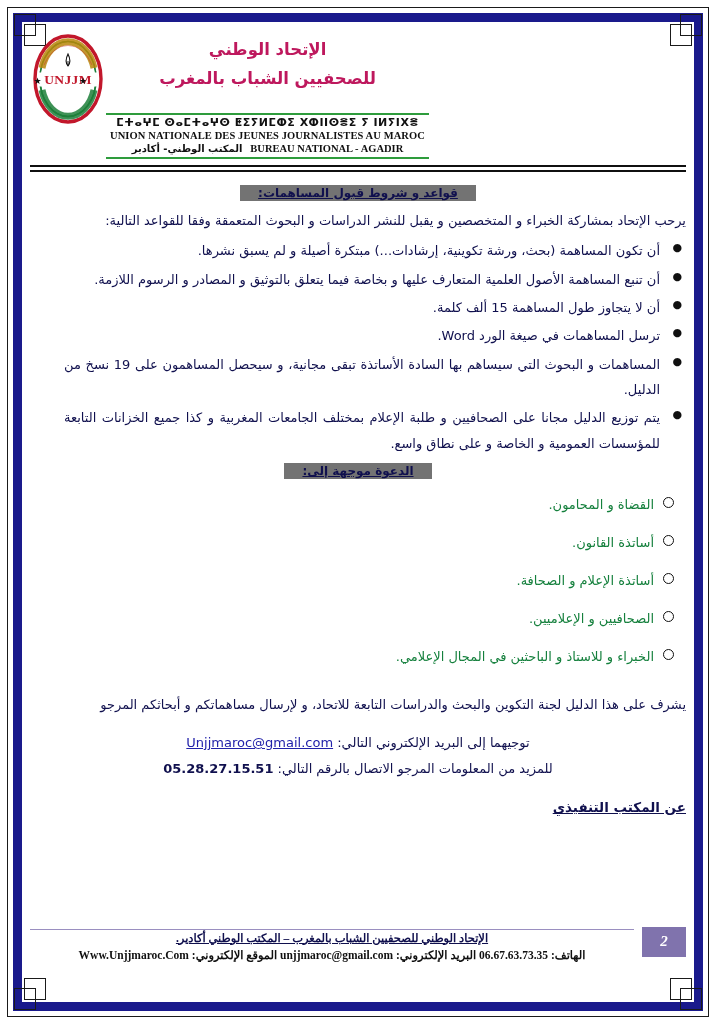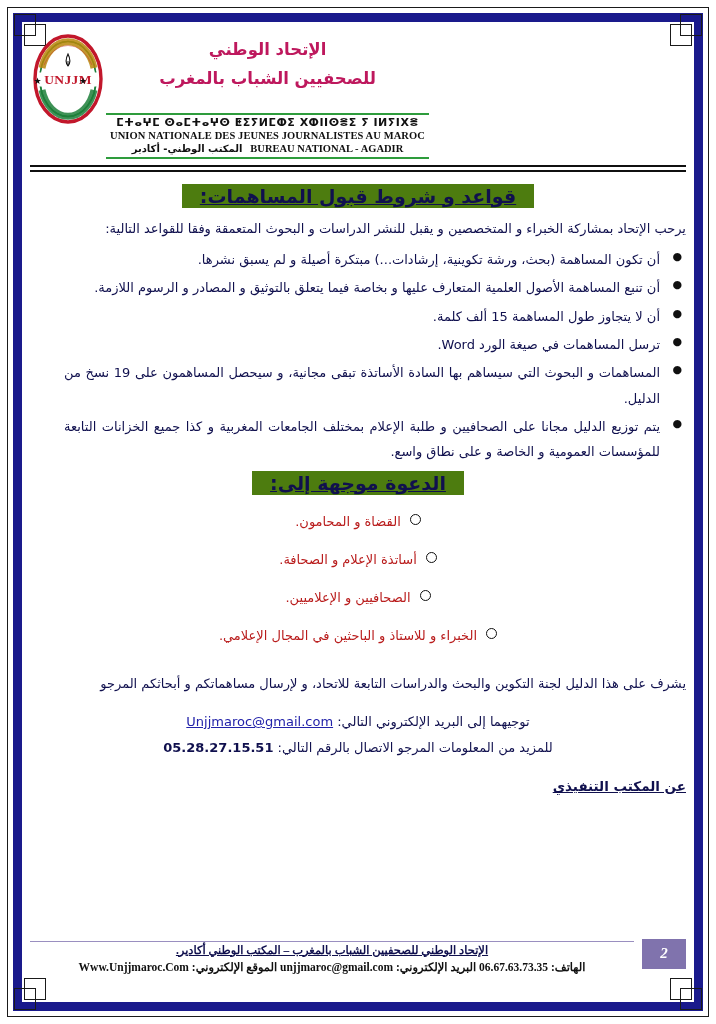--- a/index.html
+++ b/index.html
@@ -159,24 +159,24 @@
     font-family: "DejaVu Sans", sans-serif;
     color: #101050;
     padding-top: 6px;
   }
   .hl-heading {
     display: block;
     text-align: center;
     margin: 4px 0 8px 0;
   }
   .hl-heading span {
-    background: #4d7c0f;
-    color: #10104e;
-    font-weight: bold;
-    font-size: 19px;
+    background: #737373;
+    color: #10104e;
+    font-weight: bold;
+    font-size: 12px;
     text-decoration: underline;
     padding: 1px 18px;
     line-height: 1.5;
   }
 
   .intro {
     font-size: 13px;
     color: #10104e;
     line-height: 1.75;
     margin: 2px 0 6px 0;
@@ -211,23 +211,23 @@
     text-align: right;
     text-align-last: right;
   }
 
   ul.circles {
     margin-top: 2px;
   }
   ul.circles > li {
     position: relative;
     font-size: 13px;
-    color: #b91c1c;
+    color: #15803d;
     line-height: 2.0;
-    text-align: center;
+    text-align: right;
     margin: 12px;
   }
   ul.circles > li .ci {
     display: inline-block;
     width: 9px;
     height: 9px;
     border: 1.4px solid #101010;
     border-radius: 50%;
     margin-left: 9px;
     vertical-align: 1px;
@@ -267,21 +267,21 @@
     color: #10104e;
     text-decoration: underline;
     text-align: right;
   }
 
   
   .footer {
     position: absolute;
     left: 0;
     right: 0;
-    bottom: 22px;
+    bottom: 34px;
     direction: rtl;
   }
   .footer-rule {
     border-top: 1px solid #9a8fc0;
     margin: 0 0 0 0;
     width: 100%;
   }
   .footer-inner {
     display: flex;
     flex-direction: row-reverse;
@@ -404,20 +404,21 @@
         <li>المساهمات و البحوث التي سيساهم بها السادة الأساتذة تبقى مجانية، و سيحصل المساهمون على 19 نسخ من الدليل.</li>
         <li>يتم توزيع الدليل مجانا على الصحافيين و طلبة الإعلام بمختلف الجامعات المغربية و كذا جميع الخزانات التابعة للمؤسسات العمومية و الخاصة و على نطاق واسع.</li>
       </ul>
 
       <div class="hl-heading">
         <span>الدعوة موجهة إلى:</span>
       </div>
 
       <ul class="circles">
         <li><span class="ci"></span><span>القضاة و المحامون.</span></li>
+        <li><span class="ci"></span><span>أساتذة القانون.</span></li>
         <li><span class="ci"></span><span>أساتذة الإعلام و الصحافة.</span></li>
         <li><span class="ci"></span><span>الصحافيين و الإعلاميين.</span></li>
         <li><span class="ci"></span><span>الخبراء و للاستاذ و الباحثين في المجال الإعلامي.</span></li>
       </ul>
 
       <p class="closing">يشرف على هذا الدليل لجنة التكوين والبحث والدراسات التابعة للاتحاد، و لإرسال مساهماتكم و أبحاثكم المرجو</p>
 
       <div class="line-center">
         <span>توجيهما إلى البريد الإلكتروني التالي:</span>
         <a class="mailto" href="#">Unjjmaroc@gmail.com</a>

